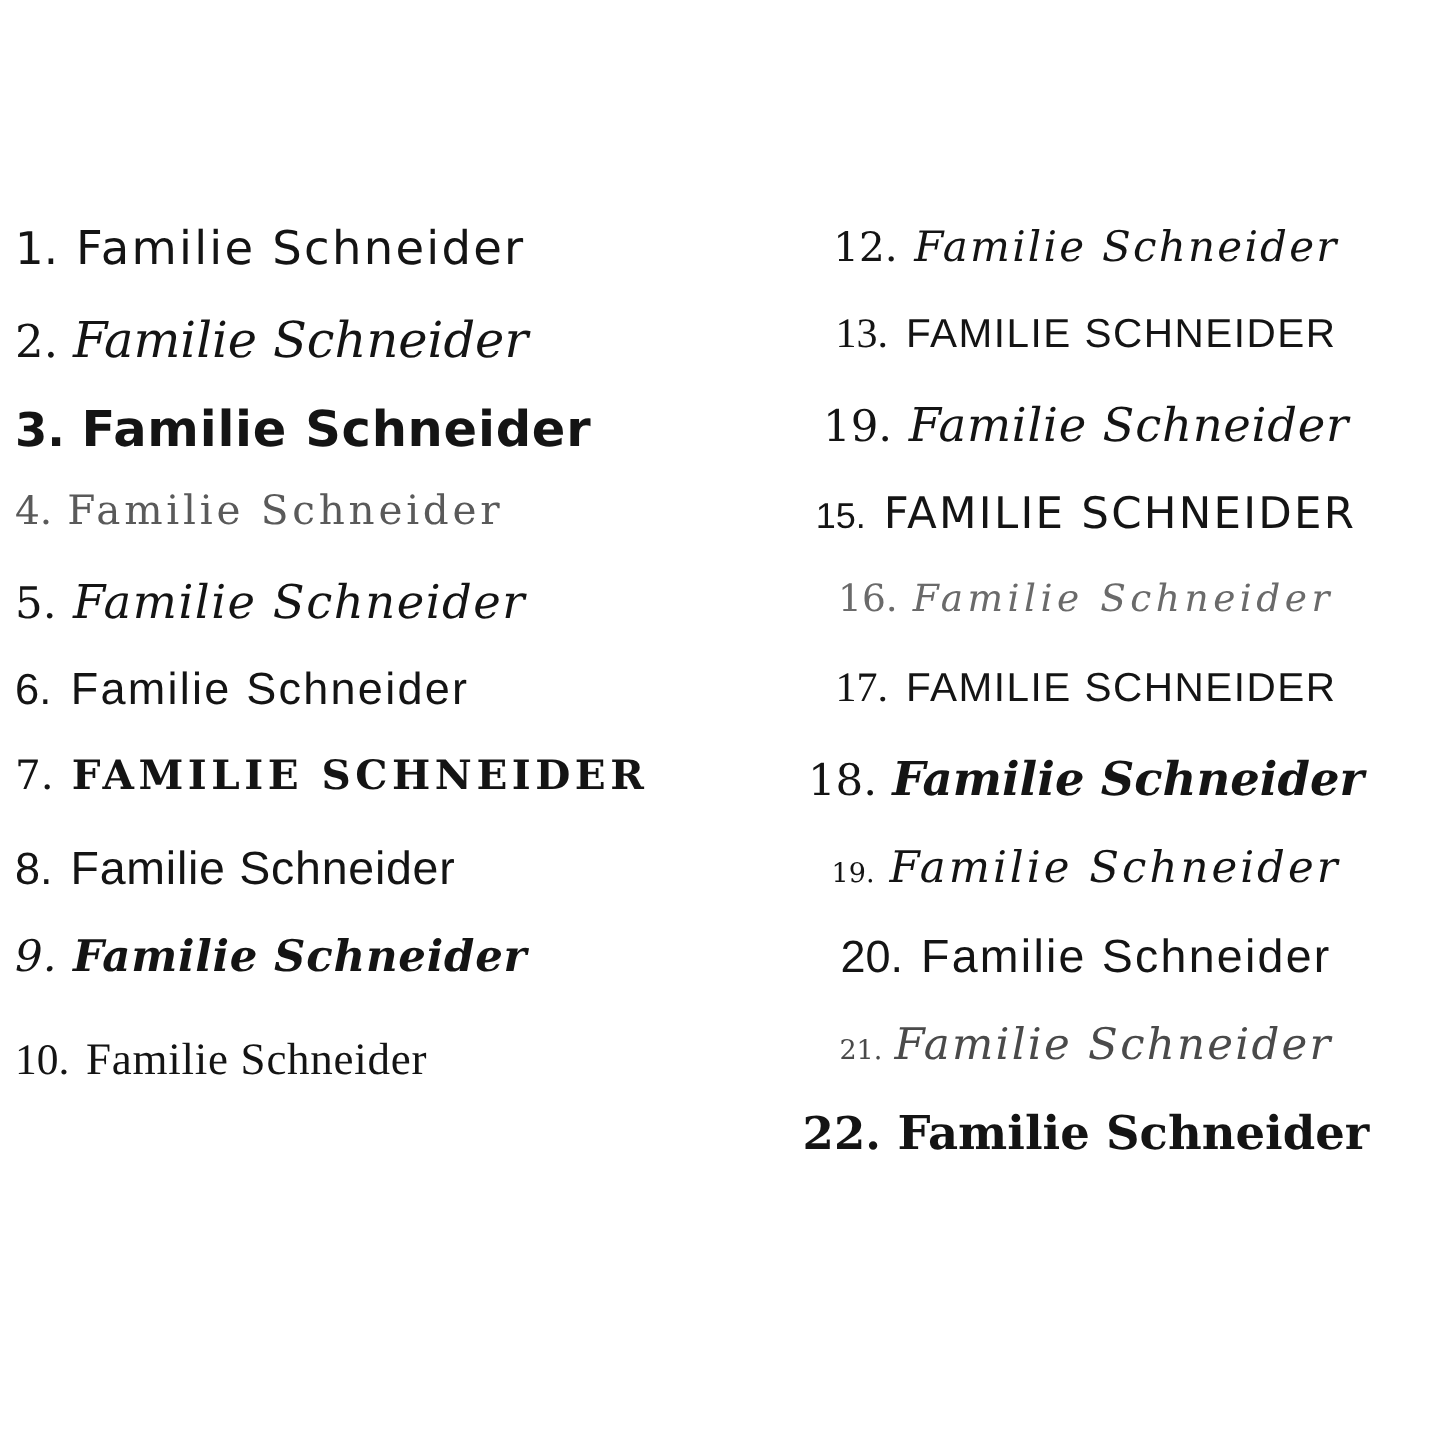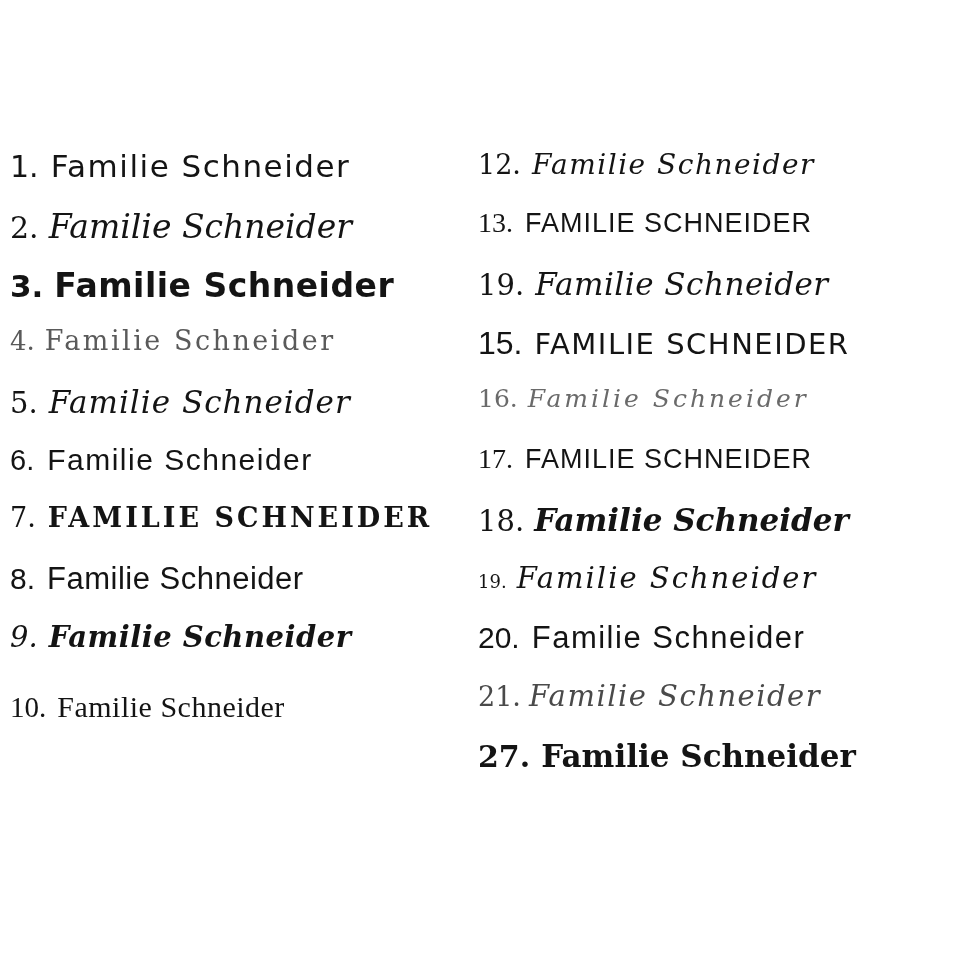--- a/index.html
+++ b/index.html
@@ -35,20 +35,21 @@
   }
   .col-left {
     width: 478px;
     padding-left: 10px;
     box-sizing: border-box;
   }
   .col-right {
     width: 492px;
     padding-left: 0px;
     box-sizing: border-box;
+    align-items: center;
   }
   .row {
     display: flex;
     align-items: baseline;
     white-space: nowrap;
   }
   .num {
     font-family: "Liberation Serif", serif;
     color: #141414;
     flex: 0 0 auto;
@@ -94,33 +95,33 @@
   .s11 .num { font-size: 30px; font-family: "DejaVu Sans", sans-serif; }
   .s11 .name { font-size: 32px; font-family: "DejaVu Sans", sans-serif; font-weight: bold; letter-spacing: 1.5px; margin-left: 13px; }
 
   
   .s12 .num { font-size: 27px; font-family: "DejaVu Serif", serif; }
   .s12 .name { font-size: 28px; font-family: "DejaVu Serif", serif; font-style: italic; letter-spacing: 1.5px; margin-left: 11px; }
   .s13 .num { font-size: 28px; font-family: Liberation Serif, serif; }
   .s13 .name { font-size: 27px; font-family: "Liberation Sans", sans-serif; letter-spacing: 1px; margin-left: 12px; }
   .s14 .num { font-size: 29px; font-family: "DejaVu Serif", serif; }
   .s14 .name { font-size: 31px; font-family: "DejaVu Serif", serif; font-style: italic; letter-spacing: 0.5px; margin-left: 11px; }
-  .s15 .num { font-size: 32px; font-family: "Liberation Sans", sans-serif; }
+  .s15 .num { font-size: 24px; font-family: "Liberation Sans", sans-serif; }
   .s15 .name { font-size: 29px; font-family: "DejaVu Sans", sans-serif; letter-spacing: 1.5px; margin-left: 12px; }
   .s16 .num { font-size: 25px; color: #6a6a6a; font-family: "DejaVu Serif", serif; }
   .s16 .name { font-size: 25px; color: #6a6a6a; font-family: "DejaVu Serif", serif; font-style: italic; letter-spacing: 3px; margin-left: 10px; }
   .s17 .num { font-size: 28px; font-family: Liberation Serif, serif; }
   .s17 .name { font-size: 27px; font-family: "Liberation Sans", sans-serif; letter-spacing: 1px; margin-left: 12px; }
   .s18 .num { font-size: 29px; font-family: "DejaVu Serif", serif; }
   .s18 .name { font-size: 31px; font-family: "DejaVu Serif", serif; font-style: italic; font-weight: bold; letter-spacing: 0px; margin-left: 10px; }
   .s19 .num { font-size: 18px; font-family: "DejaVu Serif", serif; }
   .s19 .name { font-size: 29px; font-family: "DejaVu Serif", serif; font-style: italic; letter-spacing: 2px; margin-left: 10px; }
   .s20 .num { font-size: 30px; font-family: "Liberation Sans", sans-serif; }
   .s20 .name { font-size: 31px; font-family: "Liberation Sans", sans-serif; letter-spacing: 1.5px; margin-left: 12px; }
-  .s21 .num { font-size: 27px; color: #4a4a4a; font-family: "DejaVu Serif", serif; }
+  .s21 .num { font-size: 18px; color: #4a4a4a; font-family: "DejaVu Serif", serif; }
   .s21 .name { font-size: 29px; color: #4a4a4a; font-family: "DejaVu Serif", serif; font-style: italic; letter-spacing: 1.5px; margin-left: 8px; }
   .s22 .num { font-size: 30px; font-weight: bold; font-family: "DejaVu Serif", serif; }
   .s22 .name { font-size: 31px; font-weight: bold; font-family: "DejaVu Serif", serif; letter-spacing: 0px; margin-left: 11px; }
 
   .row { margin-bottom: 0; }
   .col-left .row { height: 59px; }
   .col-right .row { height: 59px; }
 </style>
 </head>
 <body>
@@ -206,19 +207,19 @@
       </div>
       <div class="row s20">
         <span class="num">20.</span>
         <span class="name">Familie Schneider</span>
       </div>
       <div class="row s21">
         <span class="num">21.</span>
         <span class="name">Familie Schneider</span>
       </div>
       <div class="row s22">
-        <span class="num">27.</span>
+        <span class="num">22.</span>
         <span class="name">Familie Schneider</span>
       </div>
     </div>
 
   </div>
 </div>
 
 </body></html>

